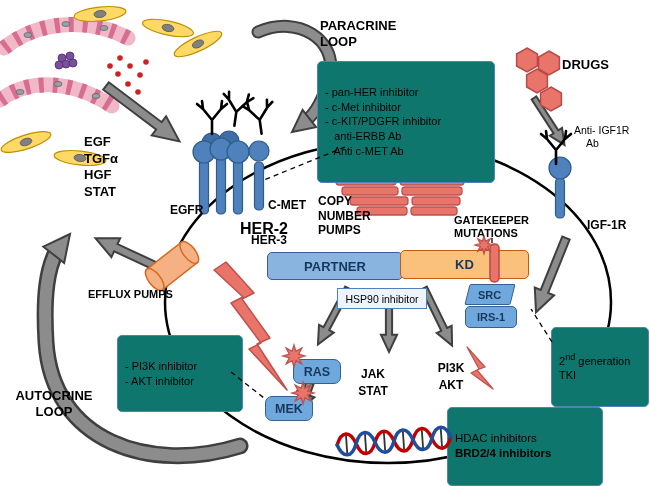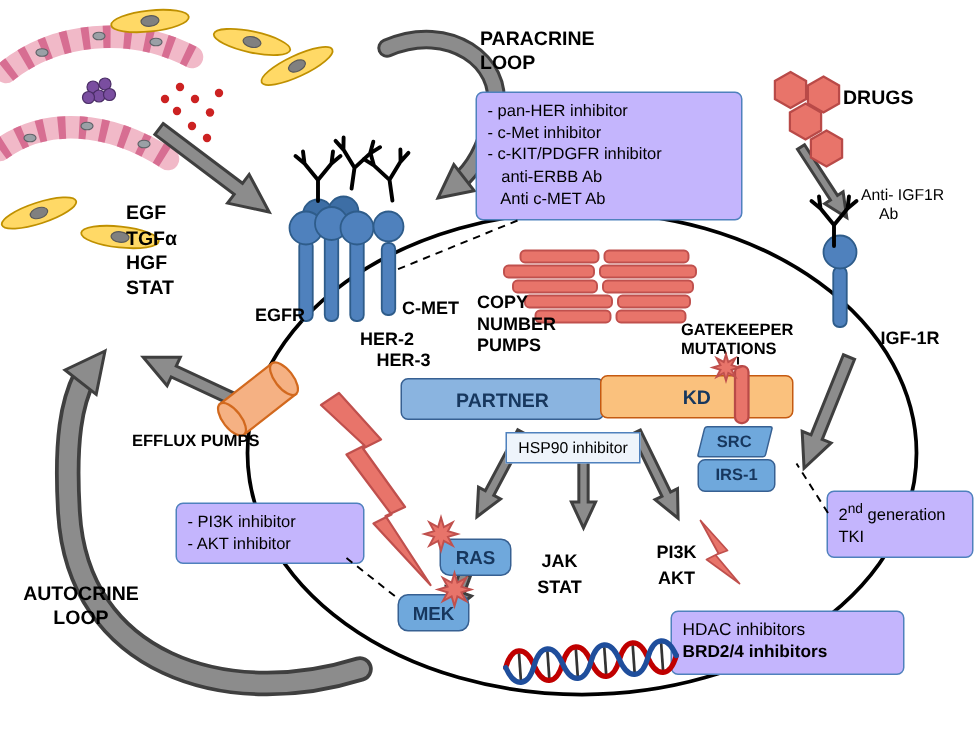--- a/index.html
+++ b/index.html
@@ -4,22 +4,22 @@
 <style>
   html,body{margin:0;padding:0;background:#fff;}
   .stage{position:relative;width:650px;height:487px;background:#fff;overflow:hidden;
          font-family:"Liberation Sans",sans-serif;}
   .stage svg{position:absolute;left:0;top:0;}
   #svg-bg{z-index:1;}
   #svg-fg{z-index:3;pointer-events:none;}
   .lbl{position:absolute;z-index:2;color:#000;white-space:nowrap;line-height:1.22;}
   .b{font-weight:bold;}
   .c{text-align:center;}
-  .ibox{position:absolute;z-index:2;background:#c4b5fd;border:1.4px solid #4f81bd;
-        border-radius:5px;padding:5px 7px;font-size:11px;line-height:1.34;color:#000;}
+  .ibox{position:absolute;z-index:2;background:#0f766e;border:1.4px solid #4f81bd;
+        border-radius:5px;padding:23px 7px;font-size:11px;line-height:1.34;color:#000;}
   .ibox .ln{white-space:pre;}
   .node{position:absolute;z-index:2;display:flex;align-items:center;justify-content:center;
         font-weight:bold;color:#17375e;background:#6fa8dc;border:1.6px solid #376092;
         border-radius:5px;}
   .hsp{position:absolute;z-index:2;background:#eef4fb;border:1.3px solid #4f81bd;
        display:flex;align-items:center;justify-content:center;font-size:10.5px;color:#000;}
 </style>
 </head>
 <body>
 
@@ -173,21 +173,21 @@
   </div>
 
   <div class="lbl b" style="left:84px;top:134px;font-size:13px;line-height:1.28;">
     <div>EGF</div>
     <div>TGFα</div>
     <div>HGF</div>
     <div>STAT</div>
   </div>
 
   <div class="lbl b" style="left:170px;top:203px;font-size:12px;">EGFR</div>
-  <div class="lbl b" style="left:214px;top:219px;font-size:12px;padding-left:26px;">HER-2</div>
+  <div class="lbl b" style="left:214px;top:219px;font-size:16px;padding-left:26px;">HER-2</div>
   <div class="lbl b" style="left:214px;top:233px;font-size:12px;padding-left:37px;">HER-3</div>
   <div class="lbl b" style="left:268px;top:198px;font-size:12px;">C-MET</div>
   <div class="lbl b" style="left:552px;top:218px;font-size:12px;padding-left:35px;">IGF-1R</div>
 
   <div class="lbl b" style="left:318px;top:194px;font-size:12px;">
     <div>COPY</div>
     <div>NUMBER</div>
     <div>PUMPS</div>
   </div>
 

